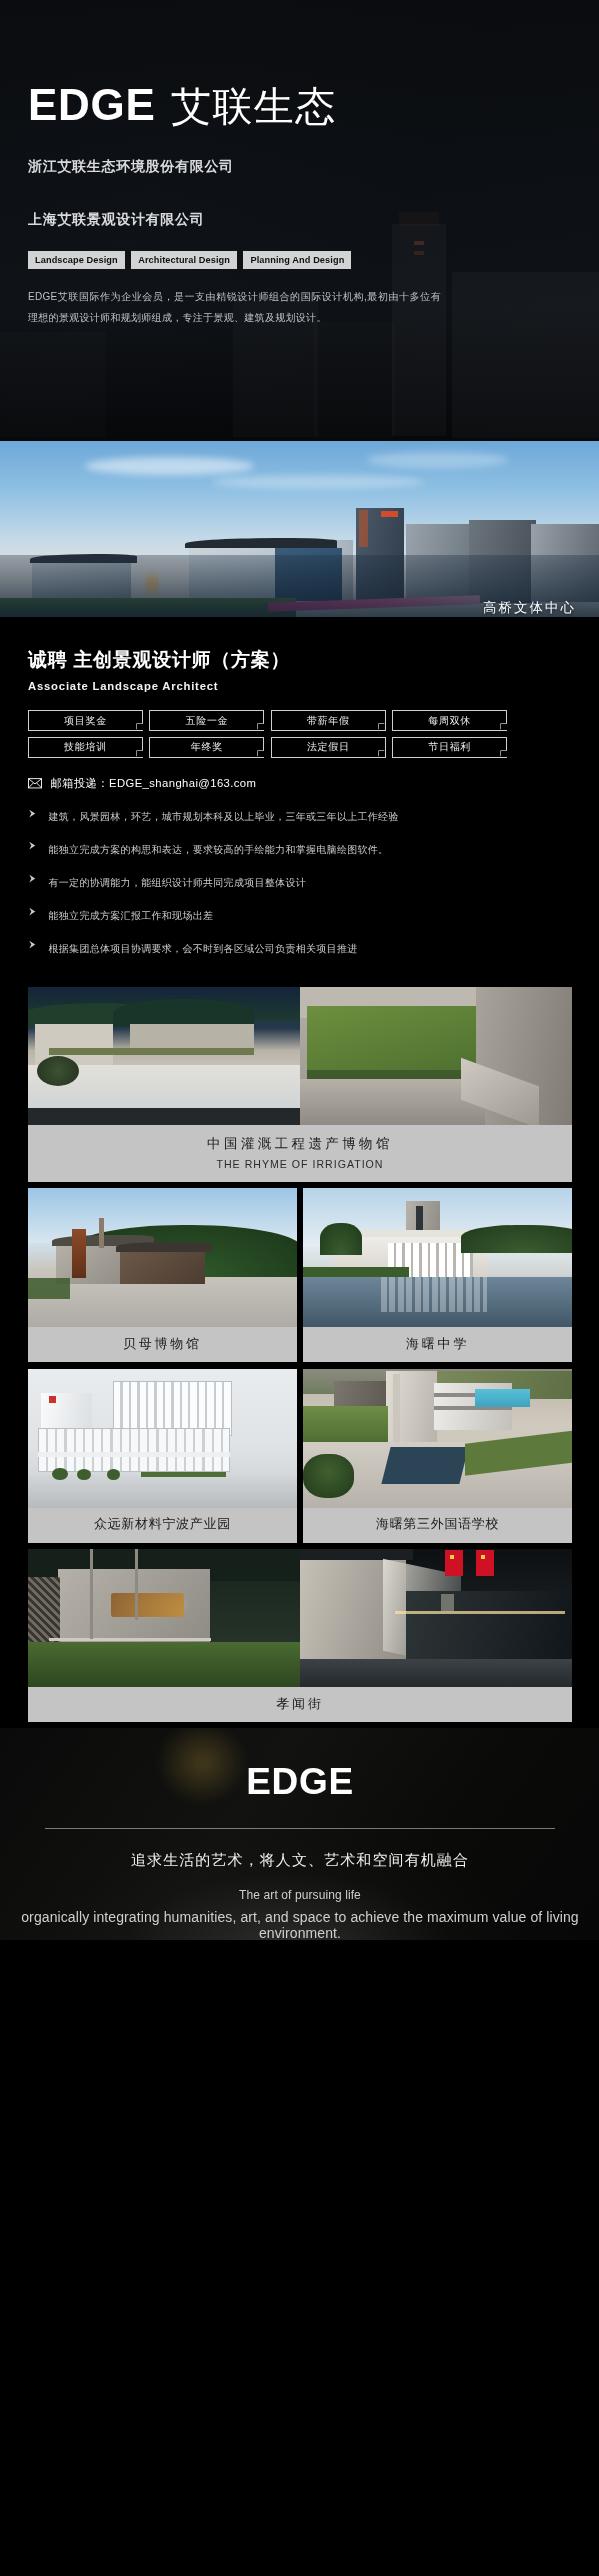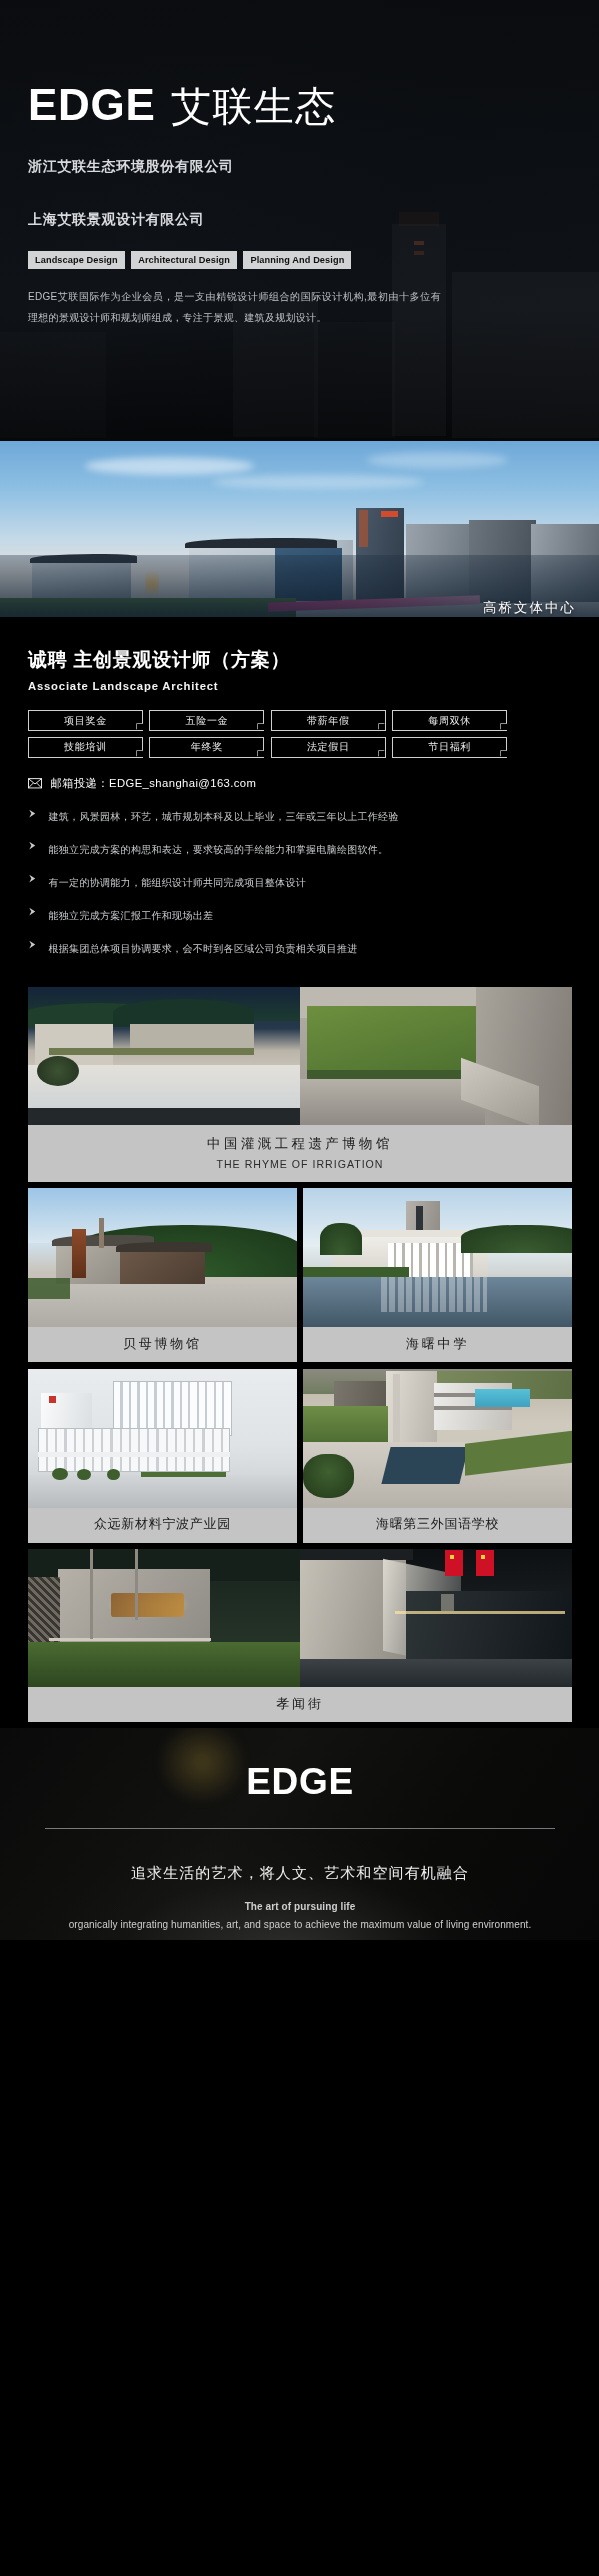--- a/index.html
+++ b/index.html
@@ -154,24 +154,24 @@
   }
   .footer-glow{
     position:absolute; left:26%; top:-4%; width:92px; height:85px;
     background:radial-gradient(ellipse at center, rgba(190,160,60,.30), rgba(120,100,30,0) 70%);
     filter:blur(4.2px);
   }
   .footer-inner{ position:relative; z-index:3; text-align:center; padding-top:35px; }
   .footer-logo{ font-size:37px; font-weight:700; letter-spacing:0.7px; color:#fff; line-height:1; }
   .footer-rule{ width:510px; height:0.7px; background:rgba(255,255,255,.45); margin:28px auto 0; }
   .footer-cn{
-    margin-top:35px; font-size:15px; letter-spacing:1.1px; color:#f0f0f0; font-weight:300;
-  }
-  .footer-en1{ margin-top:18.3px; font-size:10px; color:#cfcfcf; font-weight:700; letter-spacing:0.1px; }
-  .footer-en2{ margin-top:6.4px; font-size:10px; color:#cfcfcf; font-weight:300; letter-spacing:0.1px; }
+    margin-top:22px; font-size:15px; letter-spacing:1.1px; color:#f0f0f0; font-weight:300;
+  }
+  .footer-en1{ margin-top:18.3px; font-size:12px; color:#cfcfcf; font-weight:400; letter-spacing:0.1px; }
+  .footer-en2{ margin-top:6.4px; font-size:14px; color:#cfcfcf; font-weight:300; letter-spacing:0.1px; }
 </style>
 </head>
 <body>
 
 <section class="masthead">
   <div class="masthead-bg"></div>
 
   <div>
     <div class="sky-b" style="left:392px;top:224px;width:54px;height:212px;"></div>
     <div class="sky-b" style="left:399px;top:212px;width:40px;height:14px;background:rgba(120,60,40,.10);"></div>

